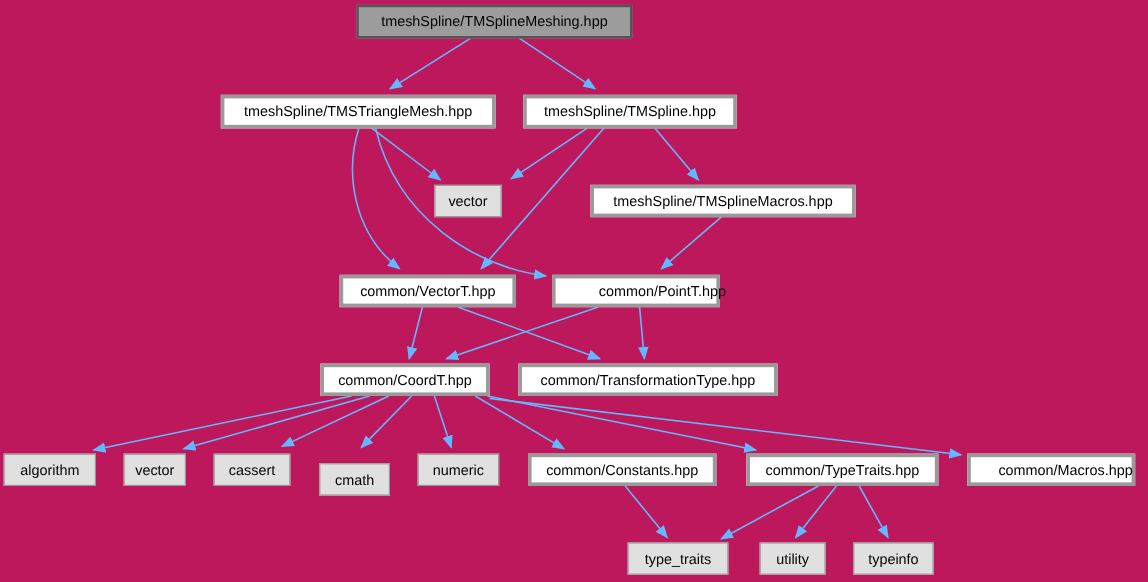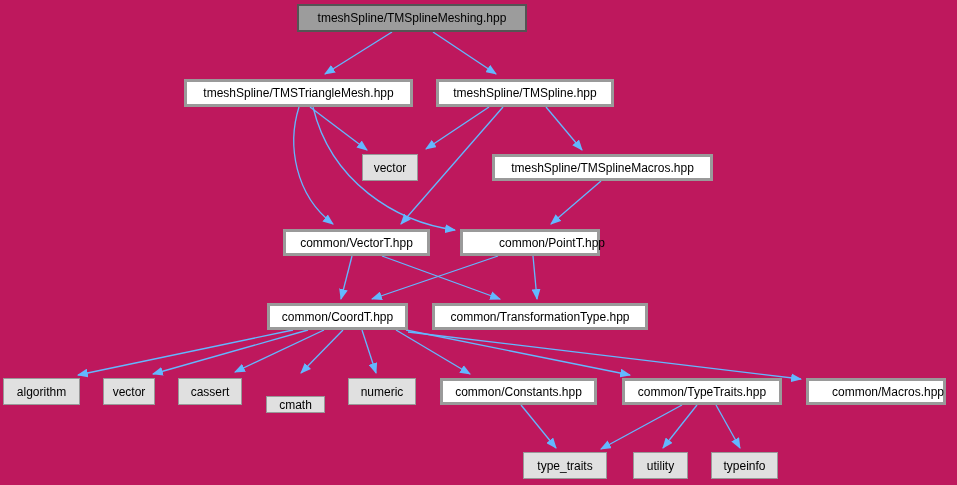--- a/index.html
+++ b/index.html
@@ -88,21 +88,21 @@
       <div class="node header" style="left: 436px; top: 79px; width: 178px; height: 28px; color: rgb(0, 0, 0); background: rgb(255, 255, 255); border-color: rgb(154, 154, 154);">tmeshSpline/TMSpline.hpp</div>
       <div class="node system" style="left: 362px; top: 154px; width: 56px; height: 27px; color: rgb(0, 0, 0); background: rgb(224, 224, 224); border-color: rgb(153, 153, 153);">vector</div>
       <div class="node header" style="left: 492px; top: 154px; width: 221px; height: 27px; color: rgb(0, 0, 0); background: rgb(255, 255, 255); border-color: rgb(154, 154, 154);">tmeshSpline/TMSplineMacros.hpp</div>
       <div class="node header" style="left: 283px; top: 229px; width: 147px; height: 27px; color: rgb(0, 0, 0); background: rgb(255, 255, 255); border-color: rgb(154, 154, 154);">common/VectorT.hpp</div>
       <div class="node header" style="left: 460px; top: 229px; width: 140px; height: 27px; color: rgb(0, 0, 0); background: rgb(255, 255, 255); border-color: rgb(154, 154, 154); padding-left: 44px;">common/PointT.hpp</div>
       <div class="node header" style="left: 267px; top: 303px; width: 141px; height: 27px; color: rgb(0, 0, 0); background: rgb(255, 255, 255); border-color: rgb(154, 154, 154);">common/CoordT.hpp</div>
       <div class="node header" style="left: 432px; top: 303px; width: 216px; height: 27px; color: rgb(0, 0, 0); background: rgb(255, 255, 255); border-color: rgb(154, 154, 154);">common/TransformationType.hpp</div>
       <div class="node system" style="left: 3px; top: 378px; width: 77px; height: 27px; color: rgb(0, 0, 0); background: rgb(224, 224, 224); border-color: rgb(153, 153, 153);">algorithm</div>
       <div class="node system" style="left: 103px; top: 378px; width: 52px; height: 27px; color: rgb(0, 0, 0); background: rgb(224, 224, 224); border-color: rgb(153, 153, 153);">vector</div>
       <div class="node system" style="left: 178px; top: 378px; width: 64px; height: 27px; color: rgb(0, 0, 0); background: rgb(224, 224, 224); border-color: rgb(153, 153, 153);">cassert</div>
-      <div class="node system" style="left: 266px; top: 396px; width: 59px; height: 17px; color: rgb(0, 0, 0); background: rgb(224, 224, 224); border-color: rgb(153, 153, 153);">cmath</div>
+      <div class="node system" style="left: 266px; top: 386px; width: 59px; height: 27px; color: rgb(0, 0, 0); background: rgb(224, 224, 224); border-color: rgb(153, 153, 153);">cmath</div>
       <div class="node system" style="left: 348px; top: 378px; width: 68px; height: 27px; color: rgb(0, 0, 0); background: rgb(224, 224, 224); border-color: rgb(153, 153, 153); text-align: center;">numeric</div>
       <div class="node header" style="left: 440px; top: 378px; width: 157px; height: 27px; color: rgb(0, 0, 0); background: rgb(255, 255, 255); border-color: rgb(154, 154, 154);">common/Constants.hpp</div>
       <div class="node header" style="left: 622px; top: 378px; width: 160px; height: 27px; color: rgb(0, 0, 0); background: rgb(255, 255, 255); border-color: rgb(154, 154, 154);">common/TypeTraits.hpp</div>
       <div class="node header" style="left: 806px; top: 378px; width: 140px; height: 27px; color: rgb(0, 0, 0); background: rgb(255, 255, 255); border-color: rgb(154, 154, 154); padding-left: 24px;">common/Macros.hpp</div>
       <div class="node system" style="left: 523px; top: 452px; width: 84px; height: 27px; color: rgb(0, 0, 0); background: rgb(224, 224, 224); border-color: rgb(153, 153, 153);">type_traits</div>
       <div class="node system" style="left: 633px; top: 452px; width: 55px; height: 27px; color: rgb(0, 0, 0); background: rgb(224, 224, 224); border-color: rgb(153, 153, 153);">utility</div>
       <div class="node system" style="left: 711px; top: 452px; width: 67px; height: 27px; color: rgb(0, 0, 0); background: rgb(224, 224, 224); border-color: rgb(153, 153, 153);">typeinfo</div>
     </div>
 </div>
 

